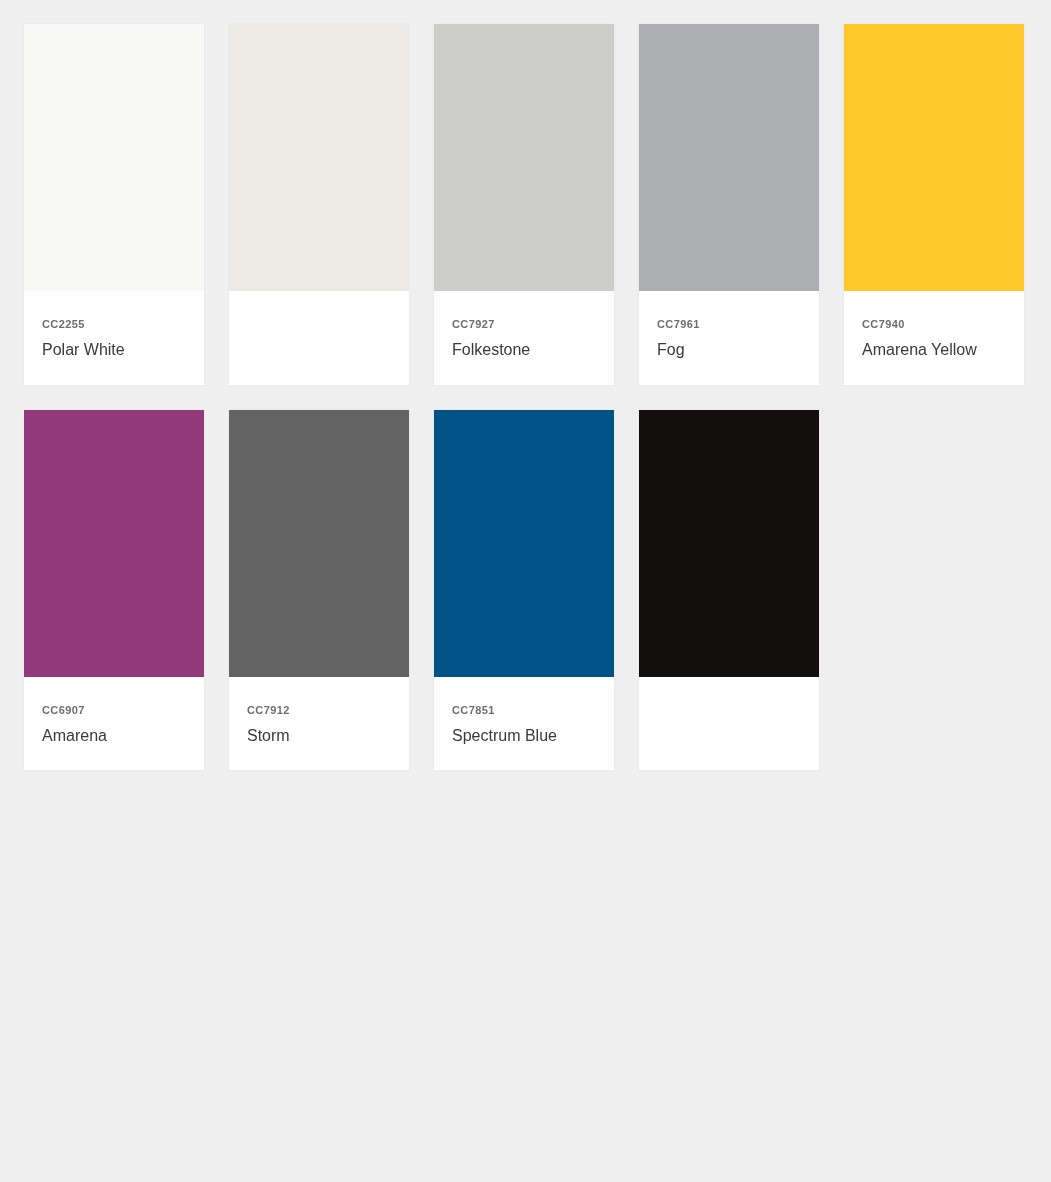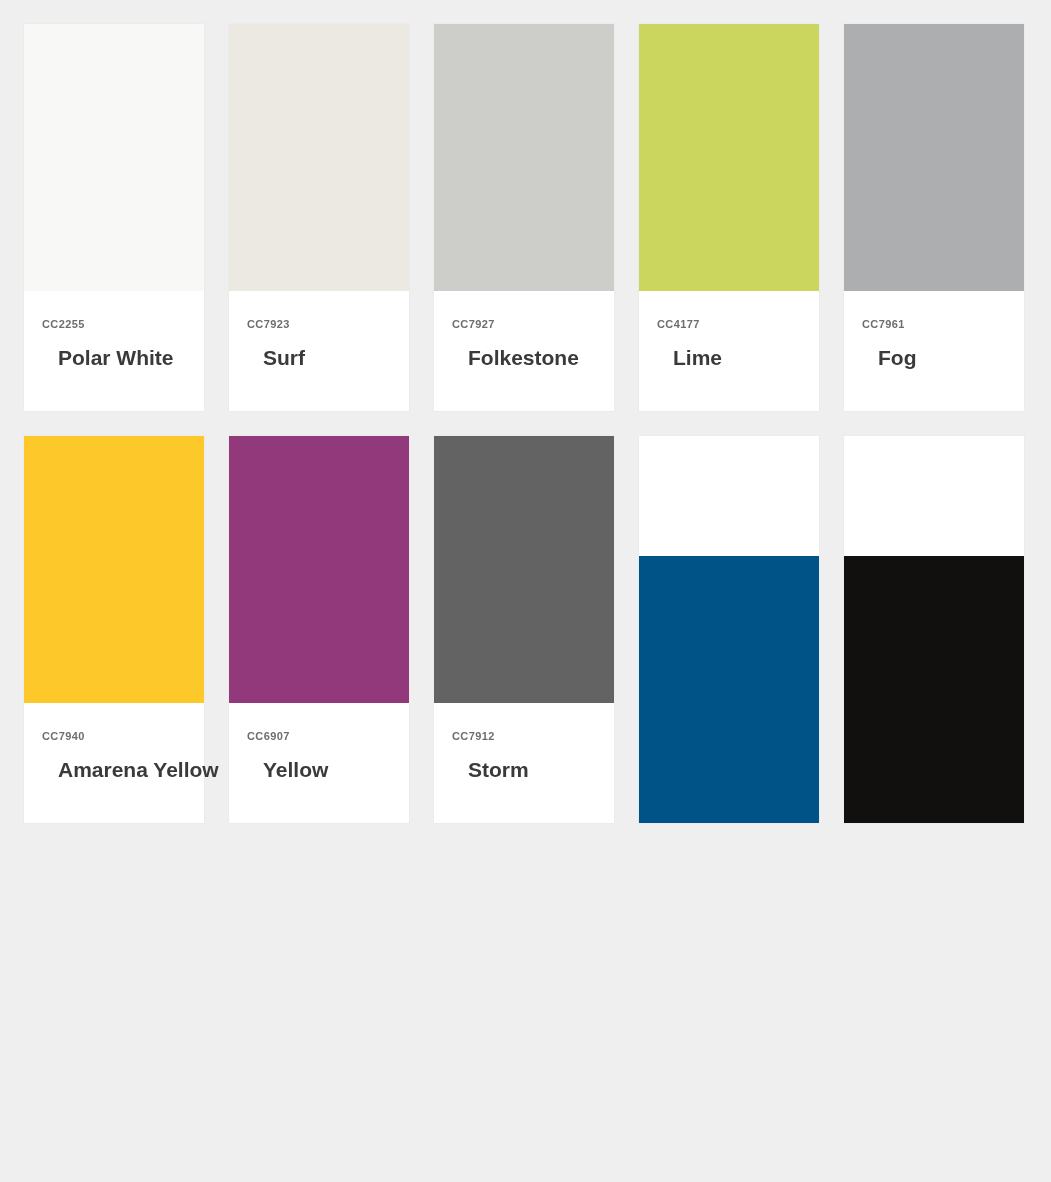--- a/index.html
+++ b/index.html
@@ -25,21 +25,20 @@
     row-gap: 25px;
     padding: 24px 0 0 24px;
   }
 
   .swatch-card {
     width: 180px;
     background: #ffffff;
     display: flex;
     flex-direction: column;
     box-shadow: 0 0 0 0.5px rgba(0,0,0,0.035);
-    justify-content: flex-end;
   }
 
   .swatch-chip {
     width: 100%;
     height: 267px;
     display: block;
   }
 
   
   .row-2 .swatch-chip { height: 267px; }
@@ -52,87 +51,80 @@
   .swatch-code {
     font-size: 11px;
     font-weight: bold;
     letter-spacing: 0.4px;
     color: #6d6d6d;
     line-height: 1;
     margin: 0 0 11px 0;
   }
 
   .swatch-name {
-    font-size: 21px;
-    font-weight: bold;
+    font-size: 16px;
+    font-weight: normal;
     color: #3a3a3a;
     line-height: 1.1;
-    margin: 16px;
+    margin: 0;
     white-space: nowrap;
   }
 </style>
 </head>
 <body>
 
 <main id="palette-grid">
     <div class="swatch-card row-1">
       <div class="swatch-chip" style="background: rgb(248, 248, 246);"></div>
       <div class="swatch-caption">
         <p class="swatch-code">CC2255</p>
         <p class="swatch-name">Polar White</p>
       </div>
     </div>
     <div class="swatch-card row-1">
       <div class="swatch-chip" style="background: rgb(236, 232, 226);"></div>
-      <div class="swatch-caption">
-        <p class="swatch-code">CC7923</p>
-        <p class="swatch-name">Surf</p>
-      </div>
     </div>
     <div class="swatch-card row-1">
       <div class="swatch-chip" style="background: rgb(205, 206, 201);"></div>
       <div class="swatch-caption">
         <p class="swatch-code">CC7927</p>
         <p class="swatch-name">Folkestone</p>
-      </div>
-    </div>
-    <div class="swatch-card row-2">
-      <div class="swatch-chip" style="background: rgb(203, 214, 94);"></div>
-      <div class="swatch-caption">
-        <p class="swatch-code">CC4177</p>
-        <p class="swatch-name">Lime</p>
       </div>
     </div>
     <div class="swatch-card row-2">
       <div class="swatch-chip" style="background: rgb(173, 174, 176);"></div>
       <div class="swatch-caption">
         <p class="swatch-code">CC7961</p>
         <p class="swatch-name">Fog</p>
       </div>
     </div>
     <div class="swatch-card row-2">
       <div class="swatch-chip" style="background: rgb(253, 200, 42);"></div>
       <div class="swatch-caption">
         <p class="swatch-code">CC7940</p>
         <p class="swatch-name">Amarena Yellow</p>
       </div>
     </div>
     <div class="swatch-card row-2">
       <div class="swatch-chip" style="background: rgb(146, 57, 124);"></div>
       <div class="swatch-caption">
         <p class="swatch-code">CC6907</p>
-        <p class="swatch-name">Yellow</p>
+        <p class="swatch-name">Amarena</p>
       </div>
     </div>
     <div class="swatch-card row-3">
       <div class="swatch-chip" style="background: rgb(99, 99, 99);"></div>
       <div class="swatch-caption">
         <p class="swatch-code">CC7912</p>
         <p class="swatch-name">Storm</p>
       </div>
     </div>
     <div class="swatch-card row-3">
       <div class="swatch-chip" style="background: rgb(0, 83, 135);"></div>
+      <div class="swatch-caption">
+        <p class="swatch-code">CC7851</p>
+        <p class="swatch-name">Spectrum Blue</p>
+      </div>
     </div>
     <div class="swatch-card row-3">
       <div class="swatch-chip" style="background: rgb(18, 15, 15);"></div>
     </div>
   </main>
 
 </body></html>

